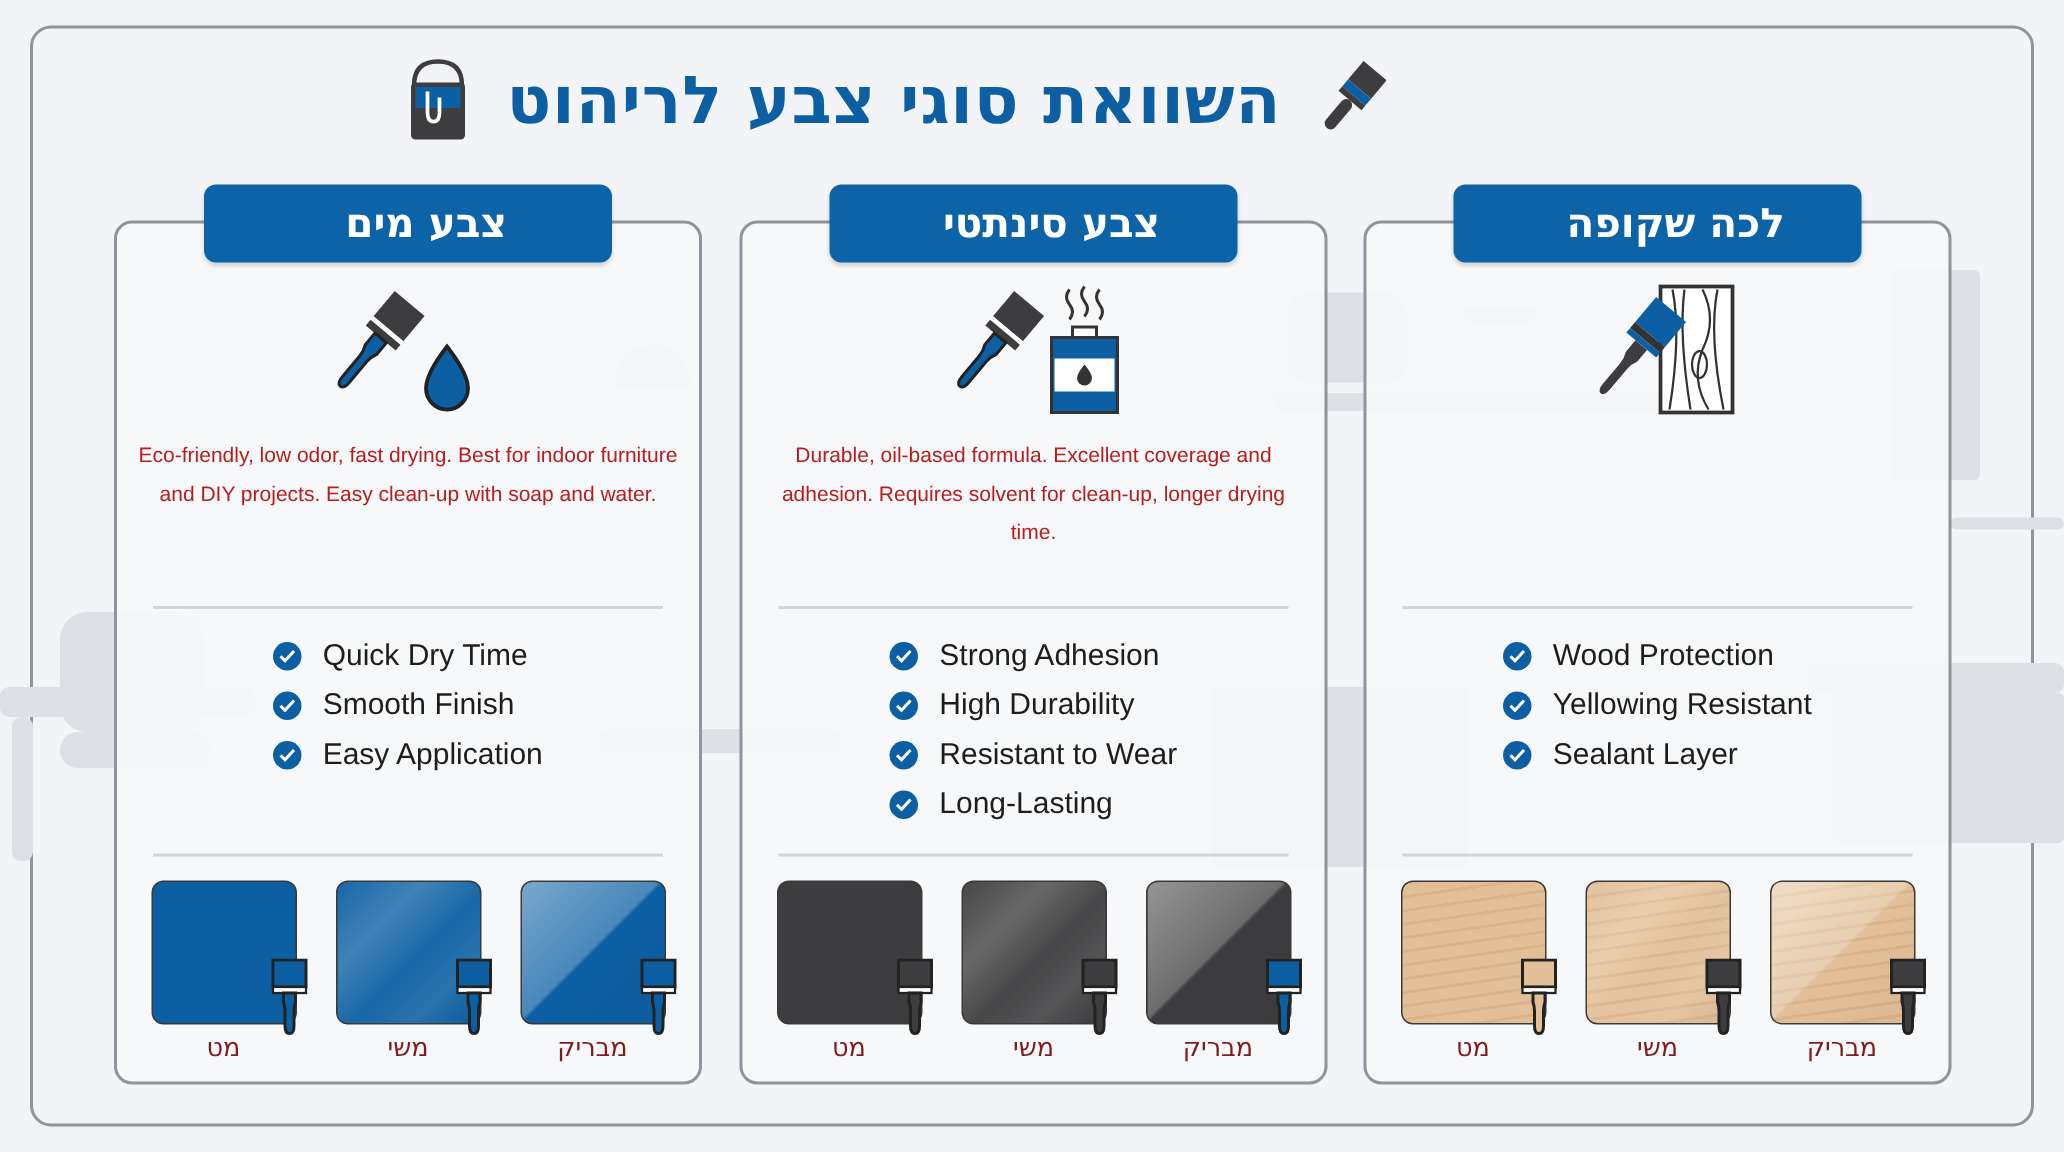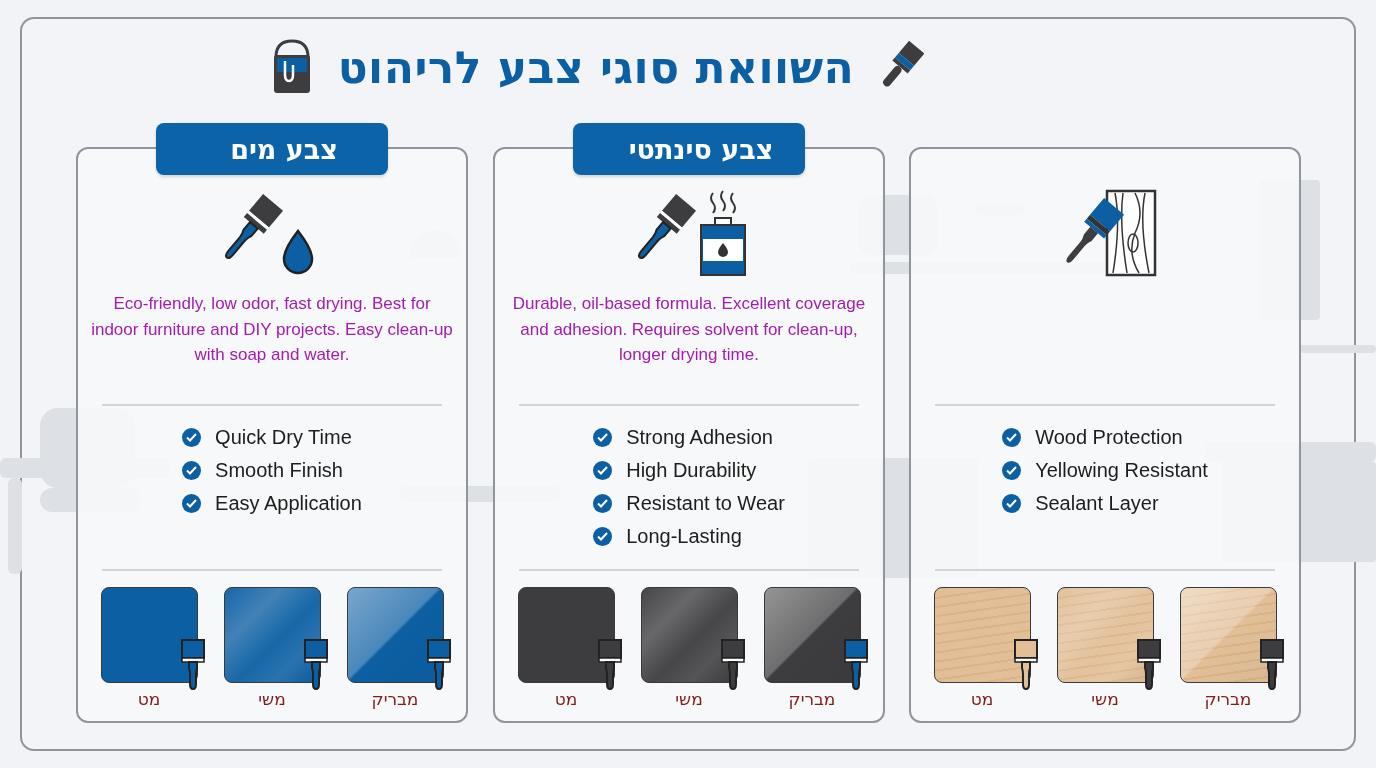--- a/index.html
+++ b/index.html
@@ -29,30 +29,30 @@
   }
   .title-icon { width: 48px; height: 56px; display: block; }
 
   .card {
     position: absolute; top: 147px; width: 392px; height: 576px;
     border: 2px solid #8f959c; border-radius: 12px;
     background: rgba(247,248,249,0.88);
   }
   .card-header {
     position: absolute; top: -26px; left: 50%; transform: translateX(-50%);
-    width: 232px; height: 52px; border-radius: 8px;
+    width: 272px; height: 52px; border-radius: 8px;
     background: #0c63a8; color: #fff;
     display: flex; align-items: center; justify-content: center;
     font-family: "DejaVu Sans", sans-serif; font-weight: bold; font-size: 27px;
     direction: rtl; box-shadow: 0 2px 3px rgba(0,0,0,0.15); padding-left: 24px;
   }
   .card-icon { position: absolute; top: 40px; left: 50%; transform: translateX(-50%); width: 120px; height: 90px; }
   .card-desc {
     position: absolute; top: 142px; left: 12px; right: 12px;
-    text-align: center; font-size: 17px; line-height: 25.5px; color: #a21caf;
+    text-align: center; font-size: 14px; line-height: 25.5px; color: #b91c1c;
   }
   .divider { position: absolute; left: 24px; right: 24px; height: 1.5px; background: #cfd5de; }
   .features { position: absolute; top: 272px; left: 0; right: 0; display: flex; justify-content: center; }
   .features ul { list-style: none; }
   .features li { display: flex; align-items: center; height: 33px; font-size: 20px; color: #1d1d1d; }
   .check {
     width: 19px; height: 19px; border-radius: 50%; background: #0c5fa3;
     display: inline-flex; align-items: center; justify-content: center; margin-right: 14px; flex: none;
   }
   .swatches { position: absolute; top: 438px; left: 0; right: 0; display: flex; justify-content: center; gap: 26px; }
@@ -271,20 +271,21 @@
       <svg class="swatch-brush" viewBox="0 0 26 52">
             <rect x="2" y="1" width="22" height="18" fill="#0c5fa3" stroke="#222" stroke-width="2"></rect>
             <rect x="2" y="19" width="22" height="4" fill="#fff" stroke="#222" stroke-width="1.5"></rect>
             <path d="M9 23 h8 v6 q-1 3 -1 6 v10 q0 5 -3 5 q-3 0 -3 -5 v-10 q0 -3 -1 -6z" fill="#0c5fa3" stroke="#222" stroke-width="2"></path>
           </svg>
       <div class="swatch-label">מבריק</div>
         </div>
       </div>
   </div>
     <div class="card" style="left: 909px;">
+    <div class="card-header">לכה שקופה</div>
     <svg class="card-icon" viewBox="0 0 120 90">
         <rect x="62" y="2" width="48" height="84" fill="#fff" stroke="#333" stroke-width="2.5"></rect>
    <path d="M70 4 q6 30 -2 80 M78 4 q-4 30 4 80 M90 4 q10 20 0 40 q-8 20 4 40 M100 4 q-6 30 4 80" fill="none" stroke="#333" stroke-width="1.5"></path>
    <ellipse cx="88" cy="54" rx="5" ry="9" fill="none" stroke="#333" stroke-width="1.5"></ellipse>
    <g transform="rotate(40 48 44)">
           <rect x="34" y="10" width="26" height="22" fill="#0c5fa3"></rect>
           <rect x="34" y="32" width="26" height="5" fill="#333"></rect>
           <rect x="34" y="37" width="26" height="4" fill="#0c5fa3"></rect>
           <path d="M42 41 h10 v10 q-2 4 -2 8 v18 q0 6 -3 6 q-3 0 -3 -6 v-18 q0 -4 -2 -8z" fill="#3d3d3f"></path>
         </g>

